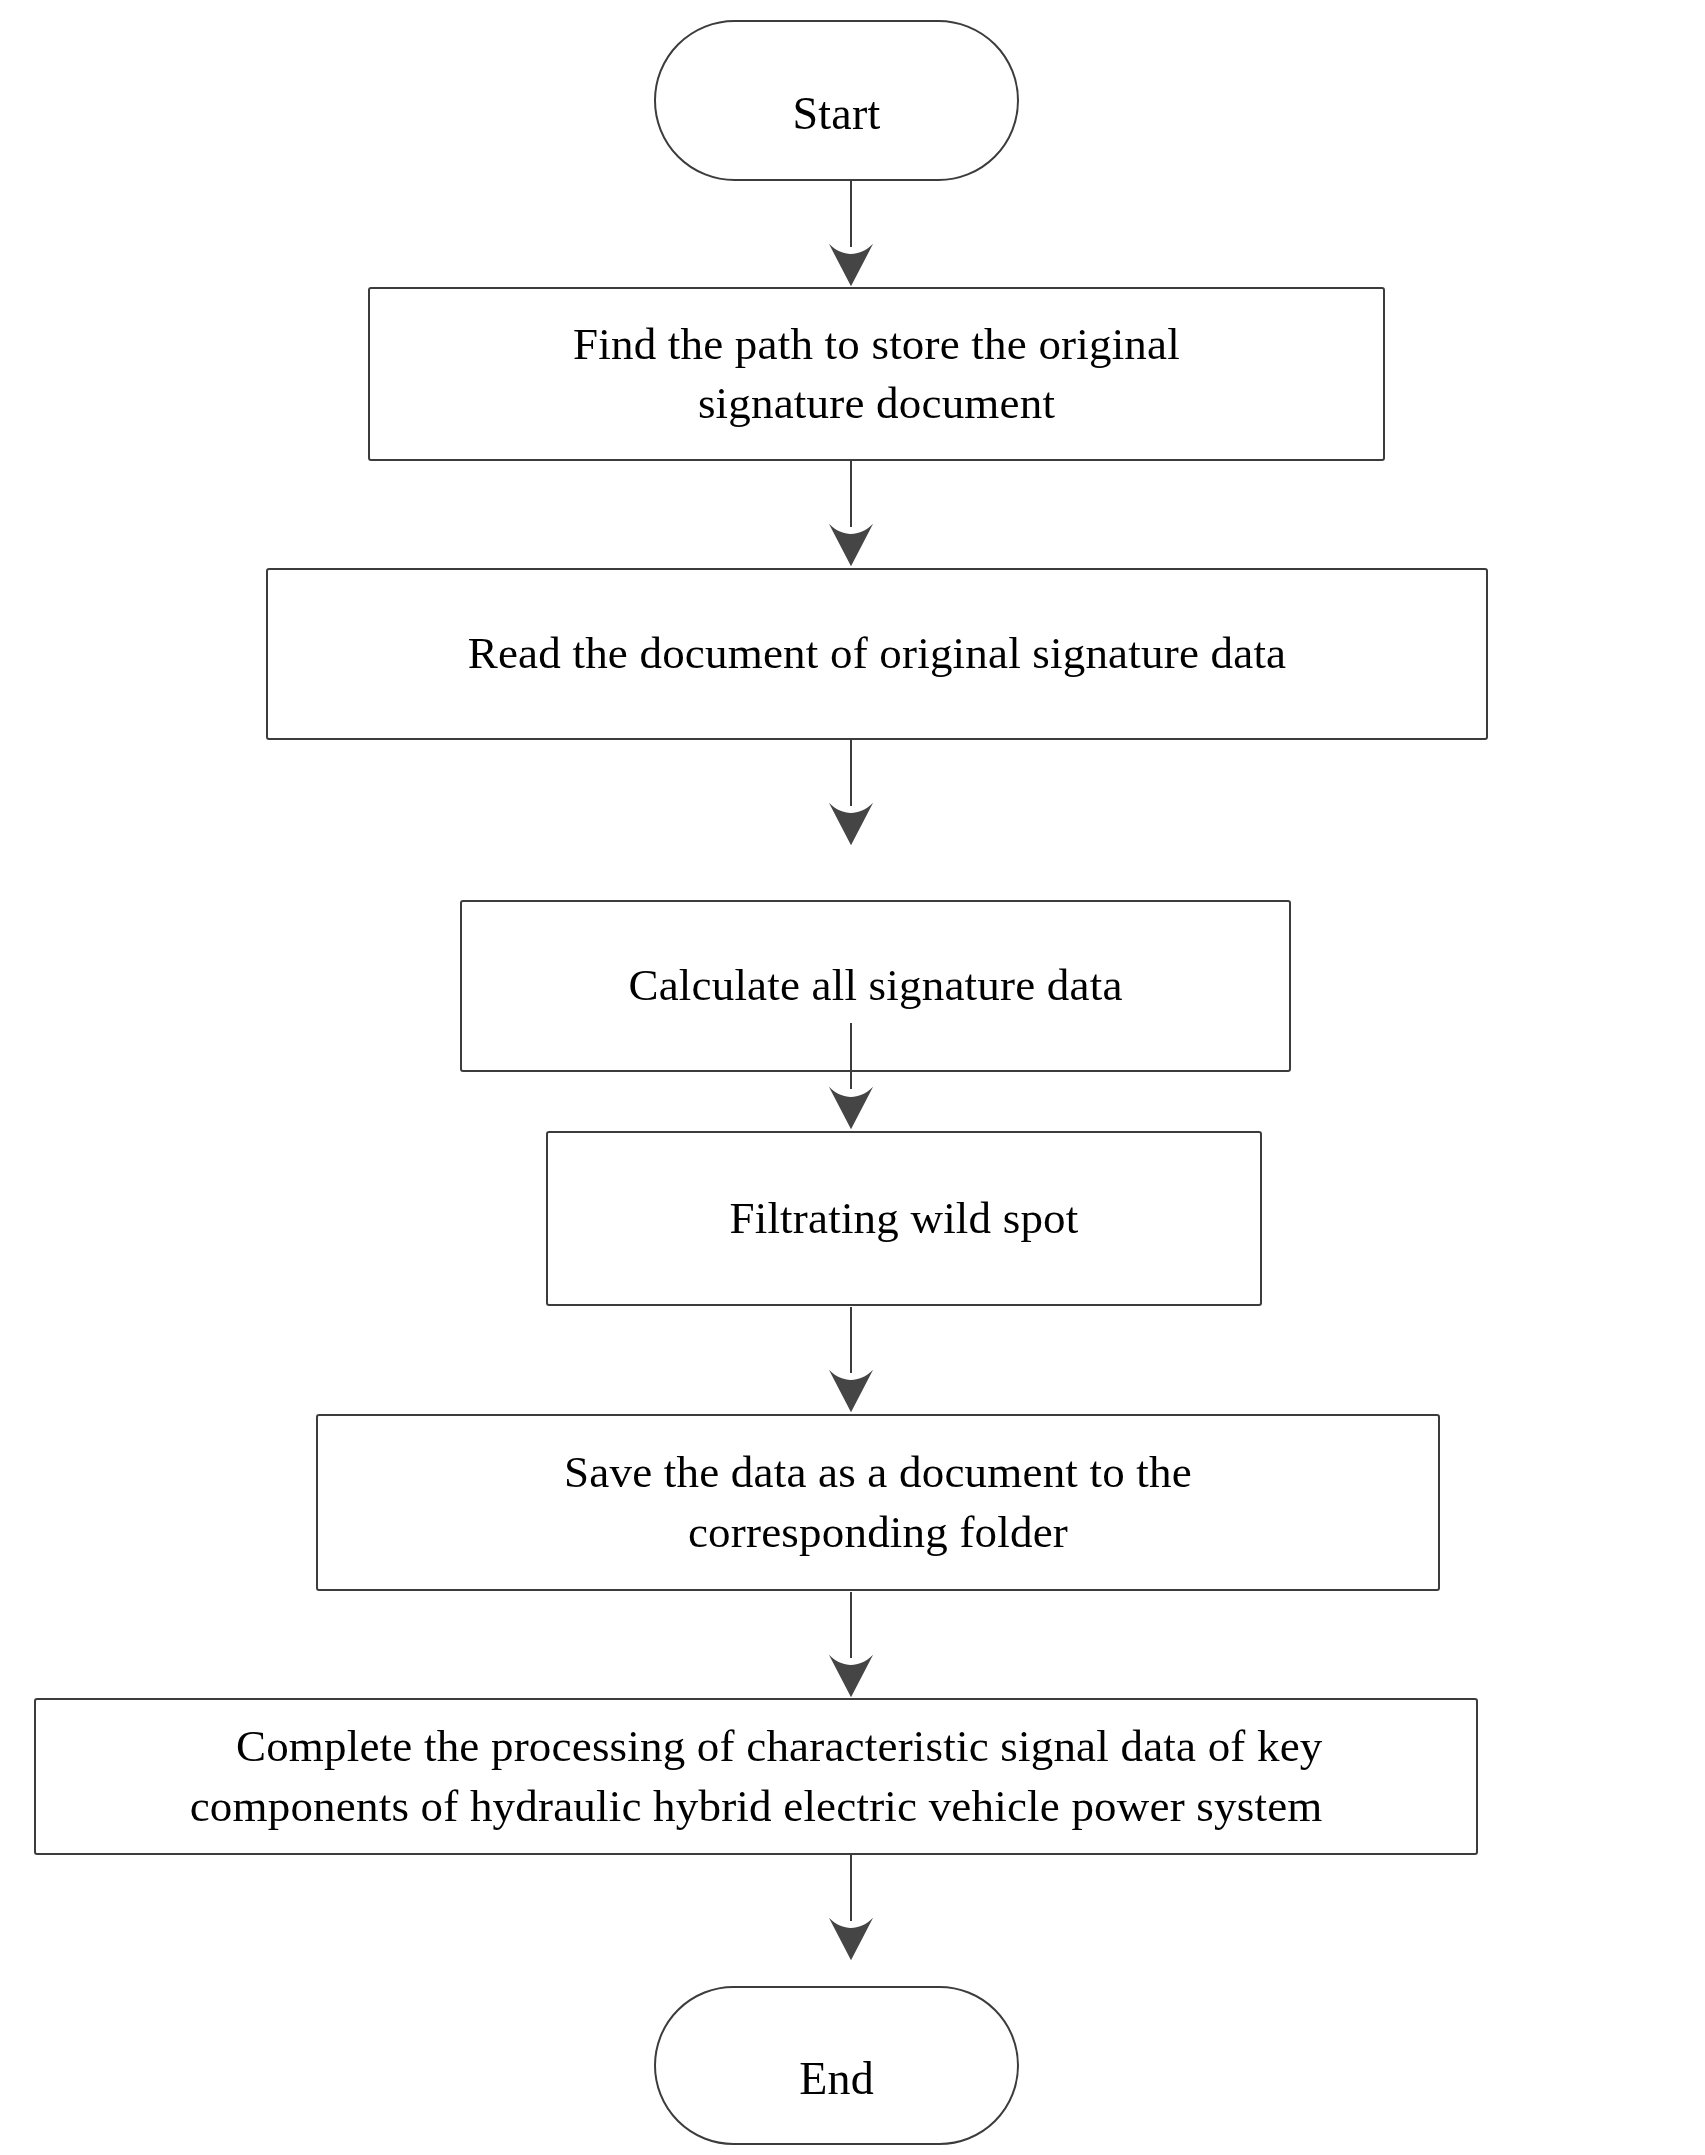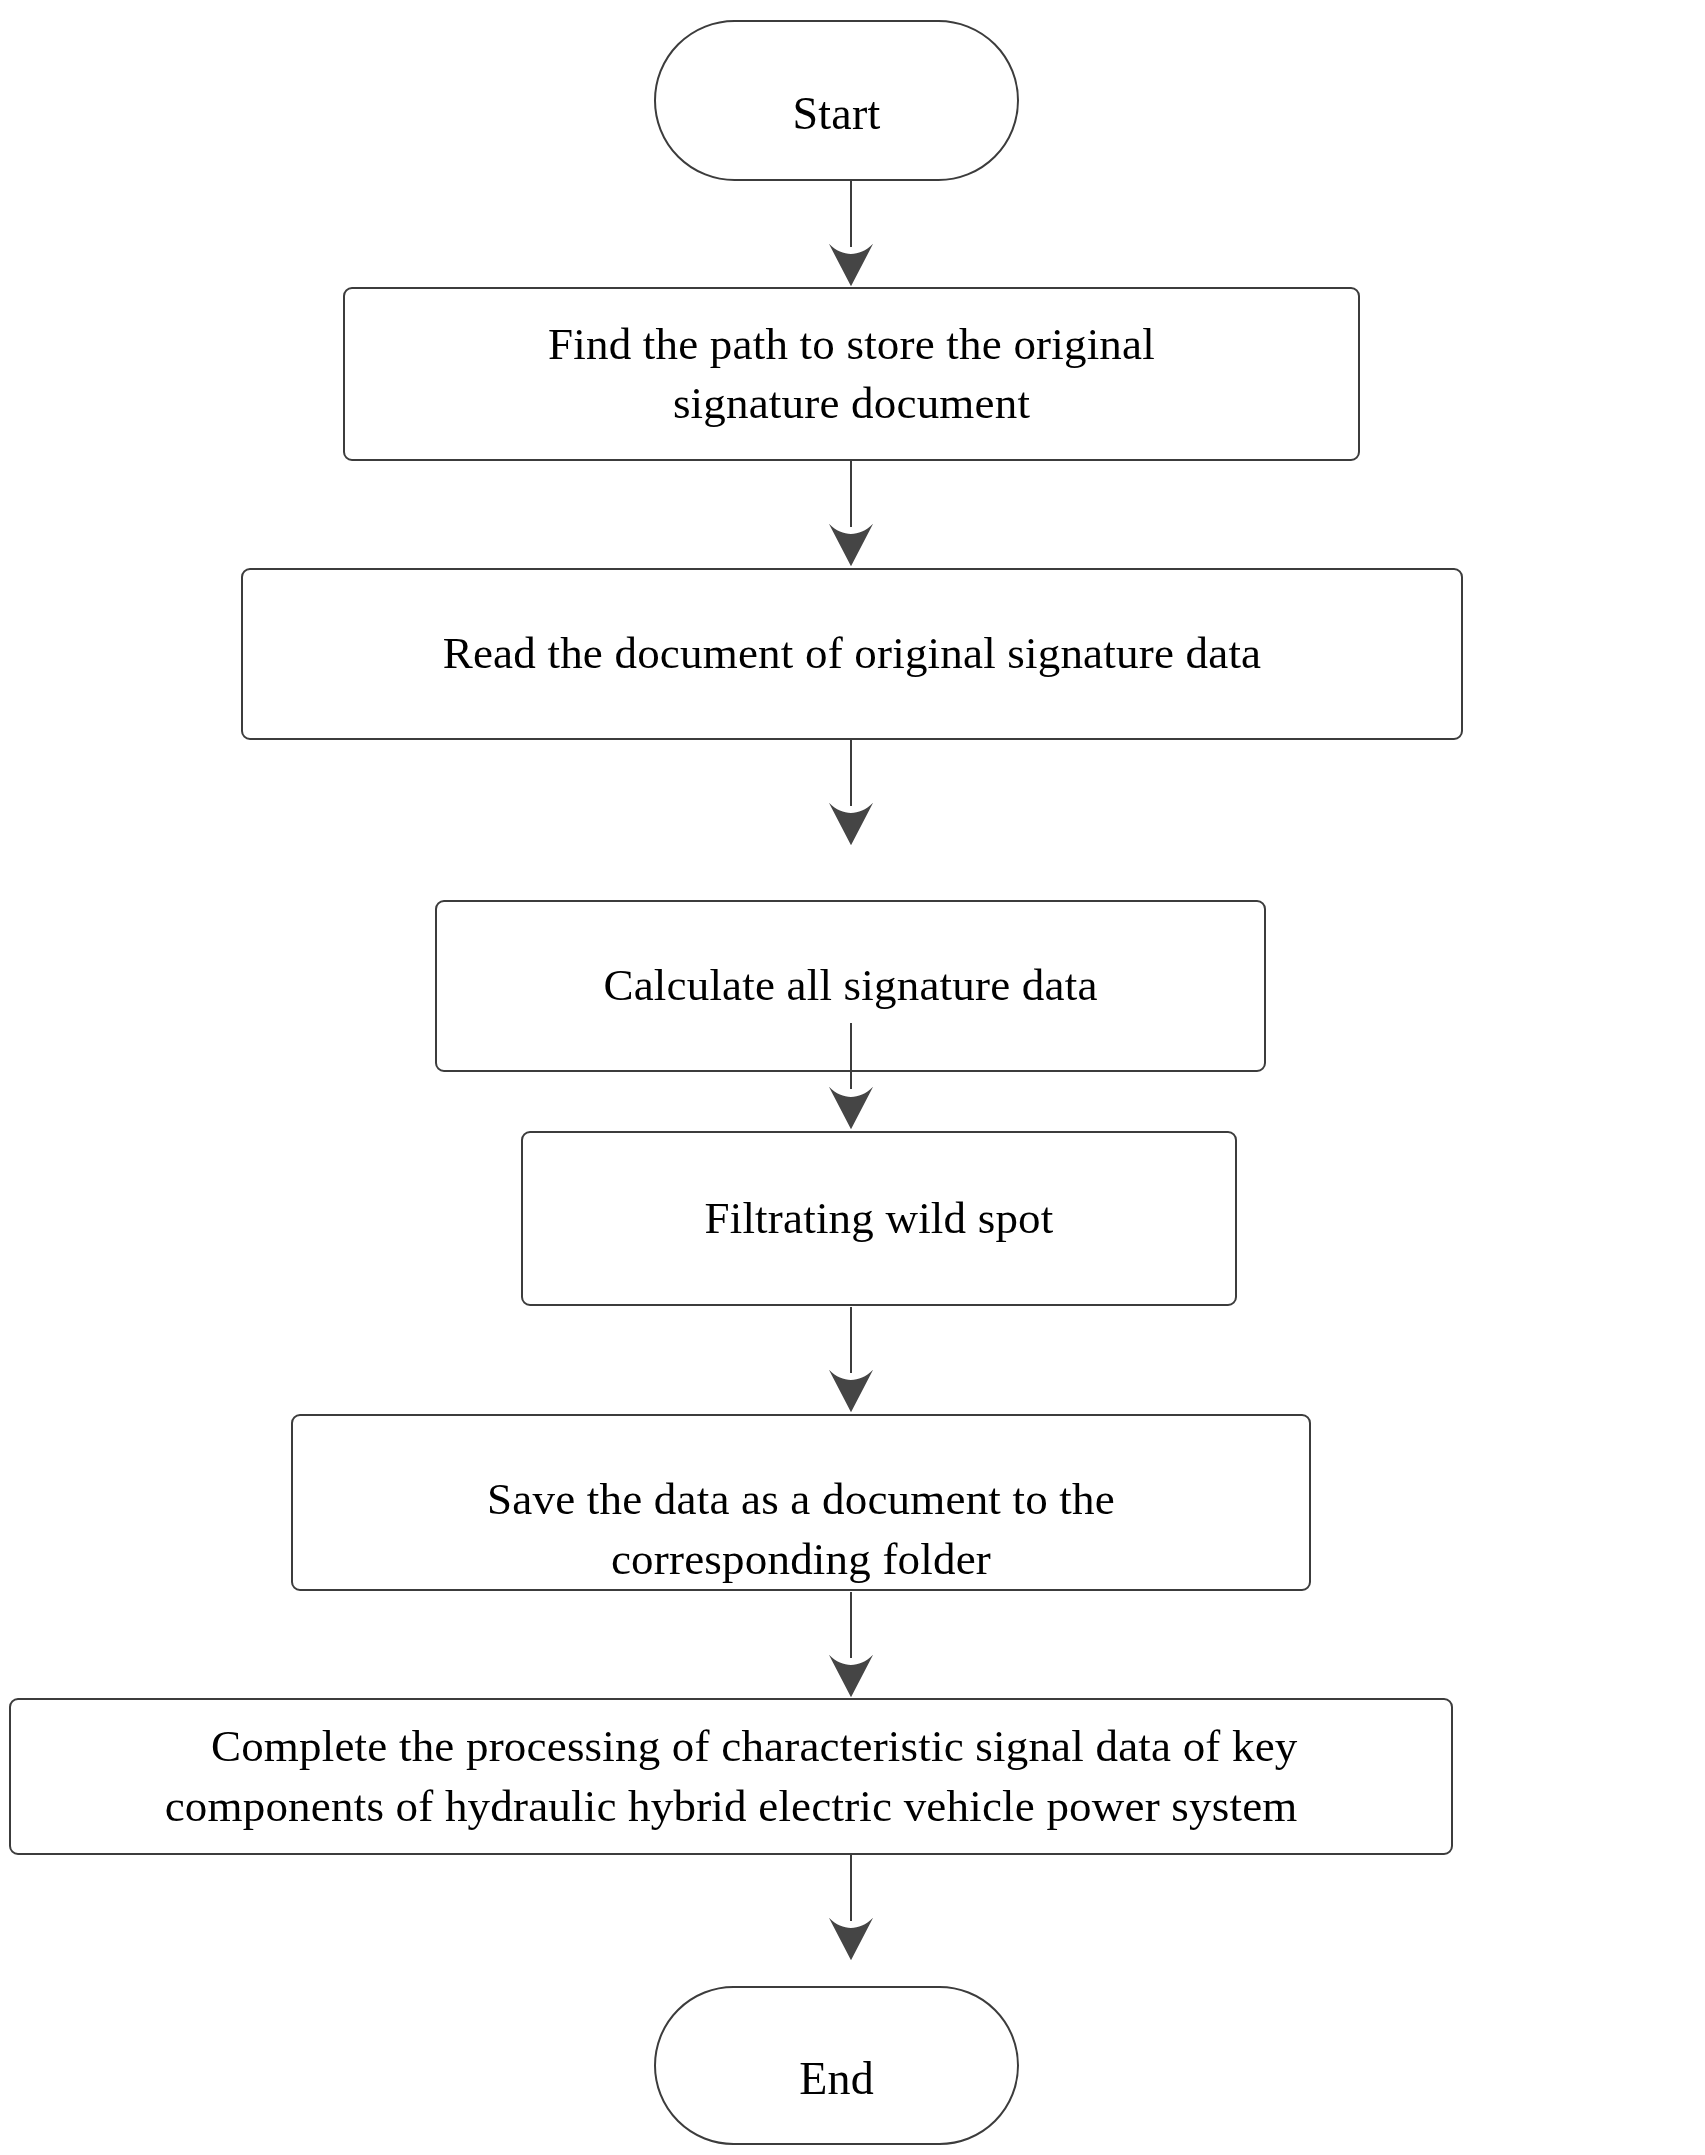--- a/index.html
+++ b/index.html
@@ -30,21 +30,22 @@
     display: flex;
     align-items: center;
     justify-content: center;
     text-align: center;
   }
   .node.terminator {
     border-radius: 913px;
     border-width: 2.7px;
   }
   .node.process {
-    border-radius: 9px;
+    border-radius: 3px;
+    margin-left: 25px;
   }
   .node-label {
     display: block;
     line-height: 1.32;
     padding: 0 16.4px;
     white-space: pre-line;
     font-weight: 400;
     letter-spacing: 0.2px;
   }
 
@@ -120,21 +121,21 @@
     <span class="node-label fs-process">Filtrating wild spot</span>
   </div>
 
   <div class="connector" style="left:850px; top:1307px; height:66px;"></div>
   <div class="arrowhead" style="left:827px; top:1368px;">
     <svg viewBox="0 0 52 50" xmlns="http://www.w3.org/2000/svg">
       <path d="M2,2 C10,10 18,13 26,13 C34,13 42,10 50,2 L26,48 Z" fill="#454545"></path>
     </svg>
   </div>
 
-  <div class="node process" style="left:291px; top:1414px; width:1020px; height:177px;align-items:flex-end;">
+  <div class="node process" style="left:291px; top:1414px; width:1124px; height:177px;">
     <span class="node-label fs-process">Save the data as a document to the
 corresponding folder</span>
   </div>
 
   <div class="connector" style="left:850px; top:1592px; height:66px;"></div>
   <div class="arrowhead" style="left:827px; top:1653px;">
     <svg viewBox="0 0 52 50" xmlns="http://www.w3.org/2000/svg">
       <path d="M2,2 C10,10 18,13 26,13 C34,13 42,10 50,2 L26,48 Z" fill="#454545"></path>
     </svg>
   </div>

